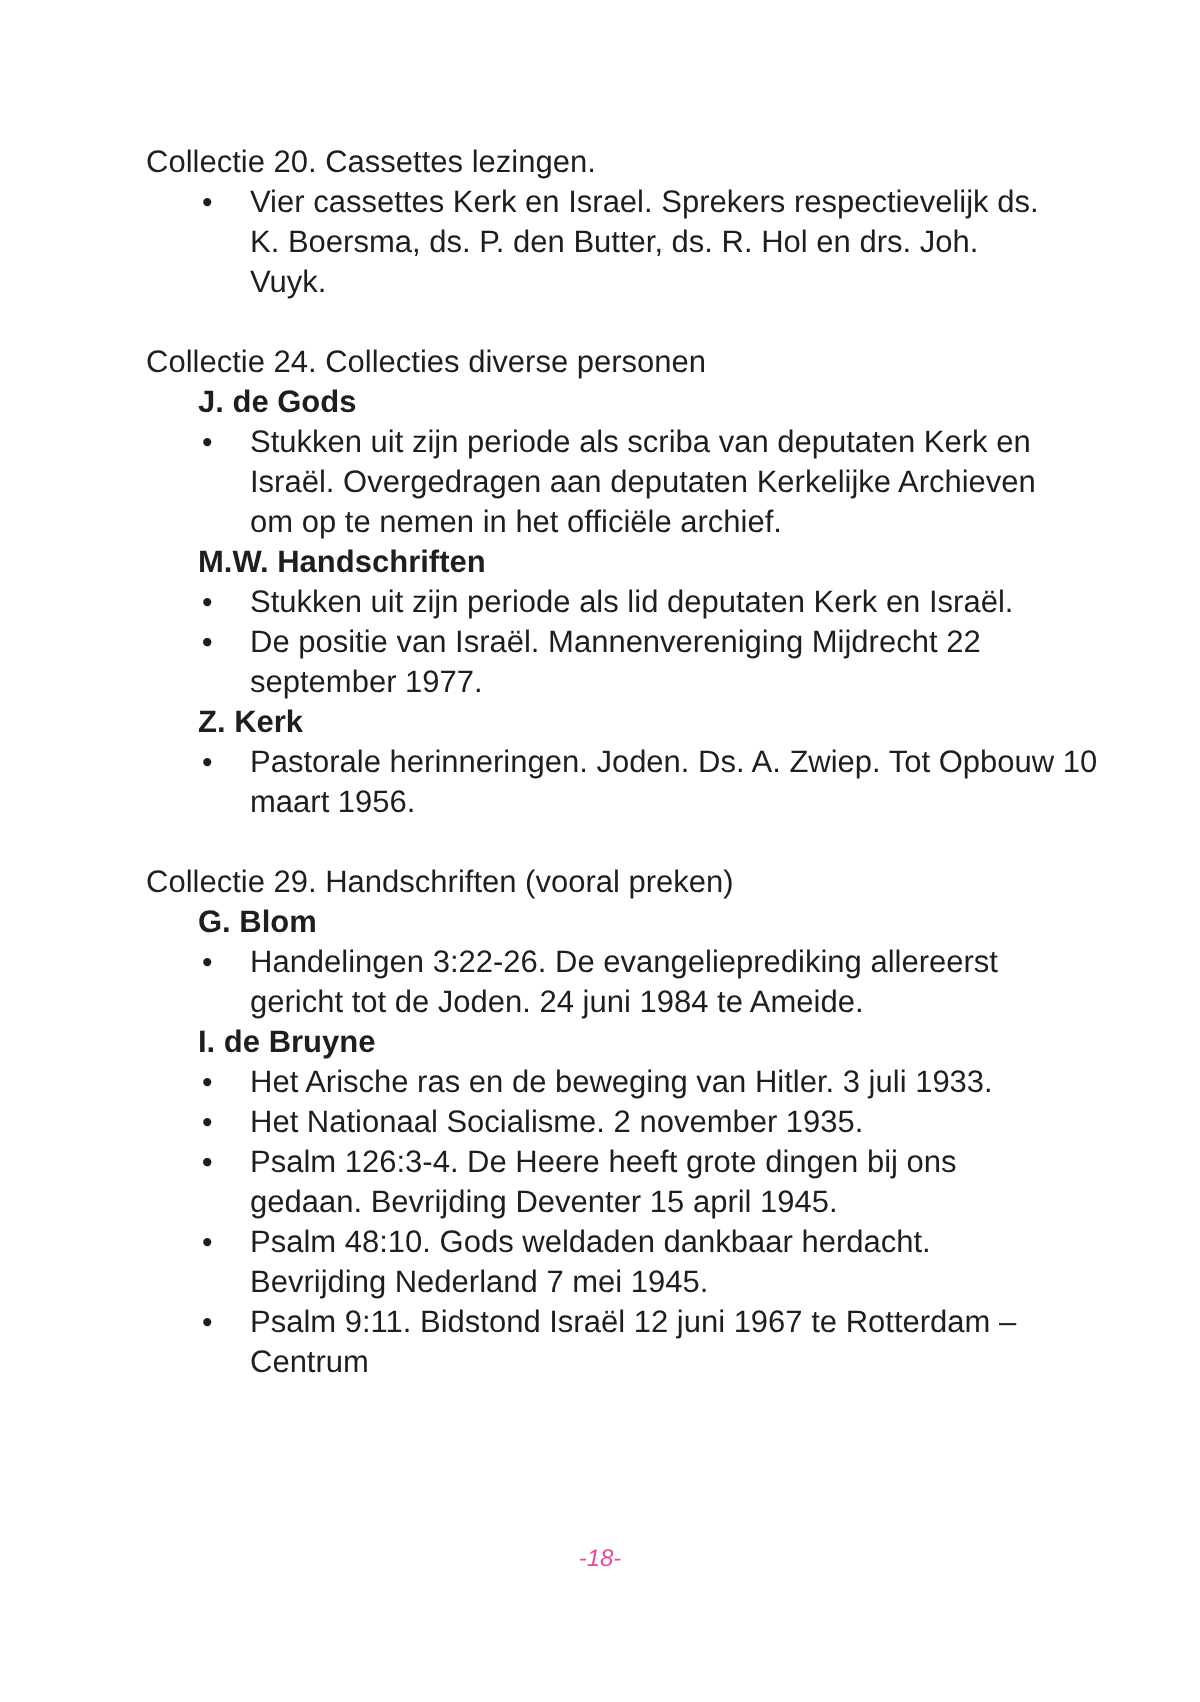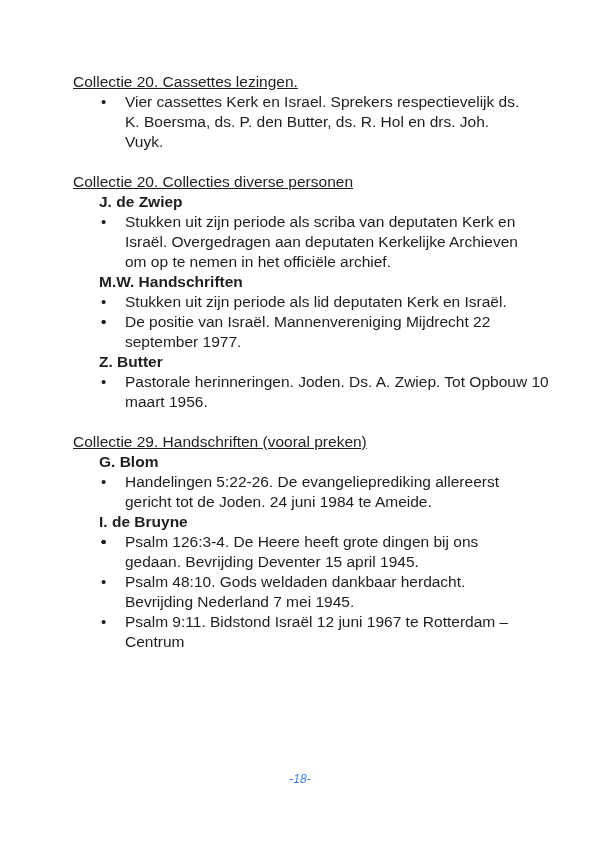--- a/index.html
+++ b/index.html
@@ -24,21 +24,20 @@
       width: 470px;
     }
     .collection {
       margin: 0 0 20px 0;
     }
     .collection-title {
       margin: 0;
       font-weight: normal;
       font-size: 15.5px;
       line-height: 20px;
-      text-decoration: underline;
     }
     .person {
       margin: 0;
       padding-left: 26px;
       font-weight: bold;
       font-size: 15.5px;
       line-height: 20px;
     }
     ul.items {
       list-style: none;
@@ -58,42 +57,42 @@
       font-size: 15px;
     }
     .page-number {
       position: absolute;
       top: 769px;
       left: 0;
       width: 600px;
       text-align: center;
       font-style: italic;
       font-size: 12px;
-      color: #3b82f6;
+      color: #ec4899;
     }
   </style>
 </head>
 <body>
 
 <div class="page">
 
   <section class="collection">
     <p class="collection-title">Collectie 20. Cassettes lezingen.</p>
     <ul class="items">
       <li style="width:400px">
         <span class="bullet">•</span>
         <span>Vier cassettes Kerk en Israel. Sprekers respectievelijk ds. K. Boersma, ds. P. den Butter, ds. R. Hol en drs. Joh. Vuyk.</span>
       </li>
     </ul>
   </section>
 
   <section class="collection">
-    <p class="collection-title">Collectie 20. Collecties diverse personen</p>
+    <p class="collection-title">Collectie 24. Collecties diverse personen</p>
 
-    <p class="person">J. de Zwiep</p>
+    <p class="person">J. de Gods</p>
     <ul class="items">
       <li style="width:405px">
         <span class="bullet">•</span>
         <span>Stukken uit zijn periode als scriba van deputaten Kerk en Israël. Overgedragen aan deputaten Kerkelijke Archieven om op te nemen in het officiële archief.</span>
       </li>
     </ul>
 
     <p class="person">M.W. Handschriften</p>
     <ul class="items">
       <li style="width:430px">
@@ -102,47 +101,49 @@
       </li>
       <li style="width:340px">
         <span class="bullet">•</span>
       </li>
       <li style="width:370px">
         <span class="bullet">•</span>
         <span>De positie van Israël. Mannenvereniging Mijdrecht 22 september 1977.</span>
       </li>
     </ul>
 
-    <p class="person">Z. Butter</p>
+    <p class="person">Z. Kerk</p>
     <ul class="items">
       <li style="width:440px">
         <span class="bullet">•</span>
         <span>Pastorale herinneringen. Joden. Ds. A. Zwiep. Tot Opbouw 10 maart 1956.</span>
       </li>
     </ul>
   </section>
 
   <section class="collection">
     <p class="collection-title">Collectie 29. Handschriften (vooral preken)</p>
 
     <p class="person">G. Blom</p>
     <ul class="items">
       <li style="width:420px">
         <span class="bullet">•</span>
-        <span>Handelingen 5:22-26. De evangelieprediking allereerst gericht tot de Joden. 24 juni 1984 te Ameide.</span>
+        <span>Handelingen 3:22-26. De evangelieprediking allereerst gericht tot de Joden. 24 juni 1984 te Ameide.</span>
       </li>
     </ul>
 
     <p class="person">I. de Bruyne</p>
     <ul class="items">
       <li style="width:430px">
         <span class="bullet">•</span>
+        <span>Het Arische ras en de beweging van Hitler. 3 juli 1933.</span>
       </li>
       <li style="width:430px">
         <span class="bullet">•</span>
+        <span>Het Nationaal Socialisme. 2 november 1935.</span>
       </li>
       <li style="width:415px">
         <span class="bullet">•</span>
       </li>
       <li style="width:400px">
         <span class="bullet">•</span>
         <span>Psalm 126:3-4. De Heere heeft grote dingen bij ons gedaan. Bevrijding Deventer 15 april 1945.</span>
       </li>
       <li style="width:380px">
         <span class="bullet">•</span>

